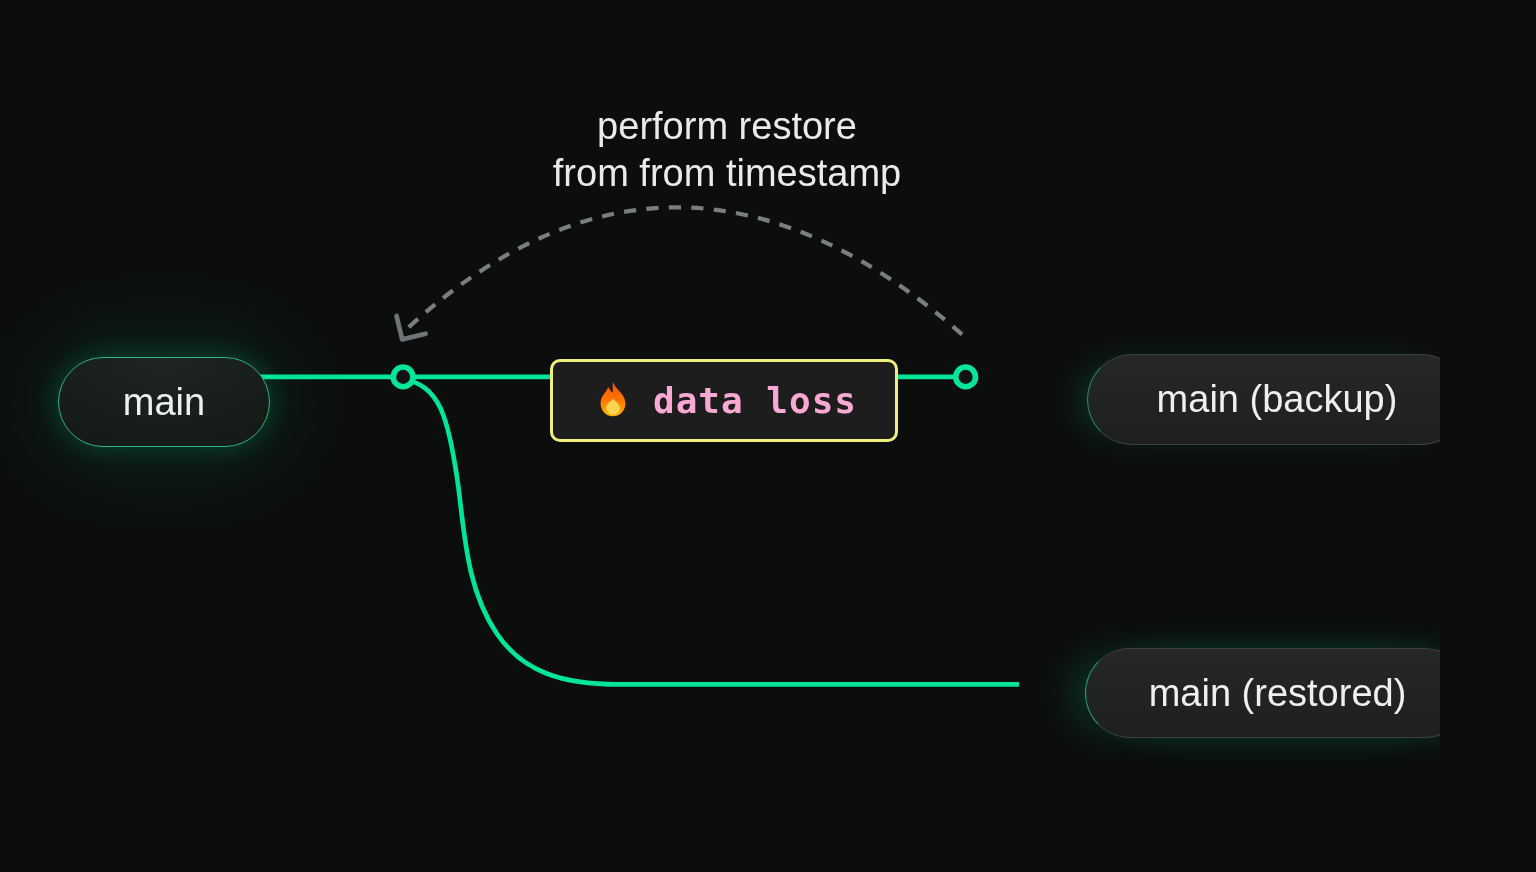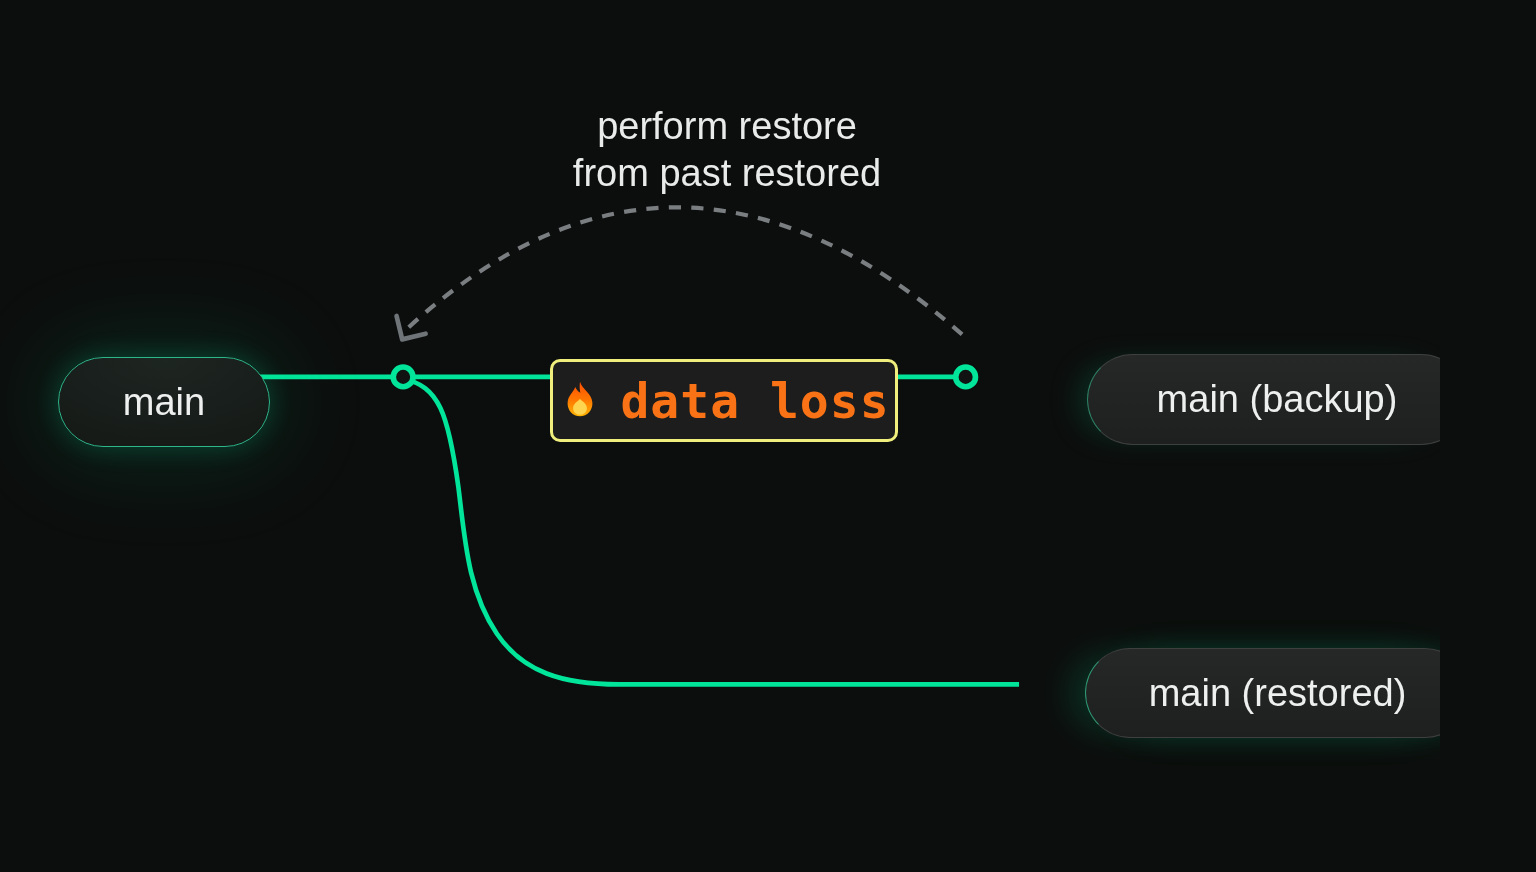--- a/index.html
+++ b/index.html
@@ -61,22 +61,22 @@
     box-sizing:border-box;
     display:flex;align-items:center;justify-content:center;
     gap:18px;
     background:#1c1d1c;
     border:3px solid #f0ee7c;
     border-radius:10px;
   }
   .event-label{
     font-family:"DejaVu Sans Mono", monospace;
     font-weight:700;
-    font-size:48px;
-    color:#f97316;
+    font-size:36px;
+    color:#f9a8d4;
     letter-spacing:1px;
   }
   .fire{width:44px;height:44px;display:block;}
 </style>
 </head>
 <body>
 
 <div class="stage">
 
   <svg class="wires" viewBox="0 0 1536 872" aria-hidden="true">
@@ -88,21 +88,21 @@
     <path d="M436 349 Q723 88 1030 360" stroke="#7a7e81" stroke-width="4.5" fill="none" stroke-dasharray="13 11"></path>
 
     <path d="M423 337 L429 362 L454 356" stroke="#6f7478" stroke-width="5" fill="none" stroke-linecap="round" stroke-linejoin="round"></path>
 
     <circle cx="430" cy="402" r="10.5" fill="#101312" stroke="#00e599" stroke-width="6"></circle>
     <circle cx="1030" cy="402" r="10.5" fill="#101312" stroke="#00e599" stroke-width="6"></circle>
   </svg>
 
   <div class="annotation">
     <div>perform restore</div>
-    <div>from past restored</div>
+    <div>from from timestamp</div>
   </div>
 
   <div class="pill pill-backup">
     <span>main (backup)</span>
   </div>
 
   <div class="pill pill-main">
     <span>main</span>
   </div>
 

